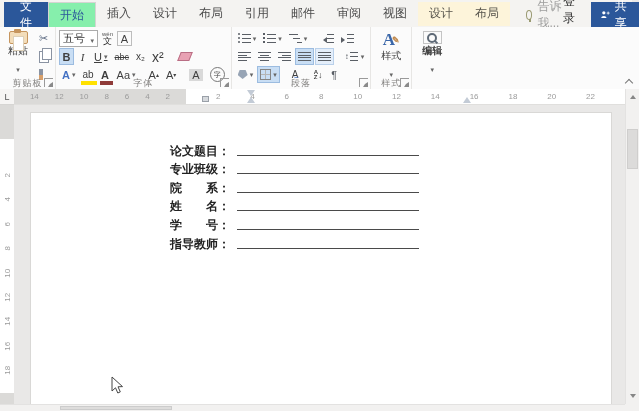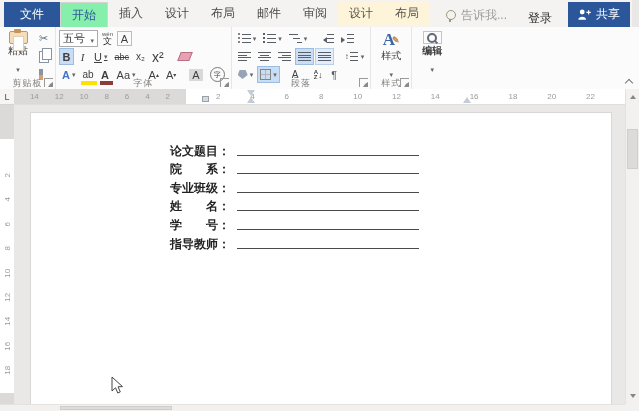--- a/index.html
+++ b/index.html
@@ -171,22 +171,24 @@
 <div id="app">
 
   <div id="tabrow">
     <div class="file-tab">文件</div>
     <div class="tab active">开始</div>
     <div class="tabs-wrap">
 
     <div class="tab">插入</div>
         <div class="tab">设计</div>
         <div class="tab">布局</div>
+        <div class="tab">引用</div>
         <div class="tab">邮件</div>
         <div class="tab">审阅</div>
+        <div class="tab">视图</div>
       </div>
     <div class="tabs-wrap">
 
     <div class="tab ctx">设计</div>
         <div class="tab ctx">布局</div>
       </div>
     <div class="tellme">
       <span class="bulb"></span>
       <span>告诉我...</span>
     </div>
@@ -453,26 +455,26 @@
   <div id="content">
     <div id="page">
       <div id="formrows">
 
           <div class="frow">
             <span class="flabel">论文题目：</span>
             <span class="fline"></span>
           </div>
 
           <div class="frow">
-            <span class="flabel">院　　系：</span>
+            <span class="flabel">专业班级：</span>
             <span class="fline"></span>
           </div>
 
           <div class="frow">
-            <span class="flabel">专业班级：</span>
+            <span class="flabel">院　　系：</span>
             <span class="fline"></span>
           </div>
 
           <div class="frow">
             <span class="flabel">姓　　名：</span>
             <span class="fline"></span>
           </div>
 
           <div class="frow">
             <span class="flabel">学　　号：</span>

